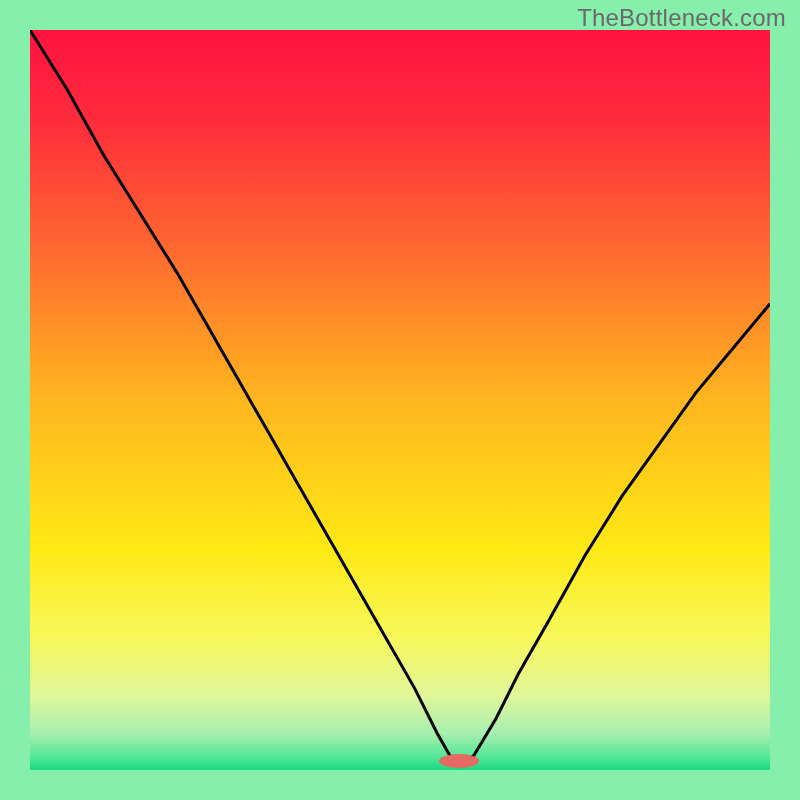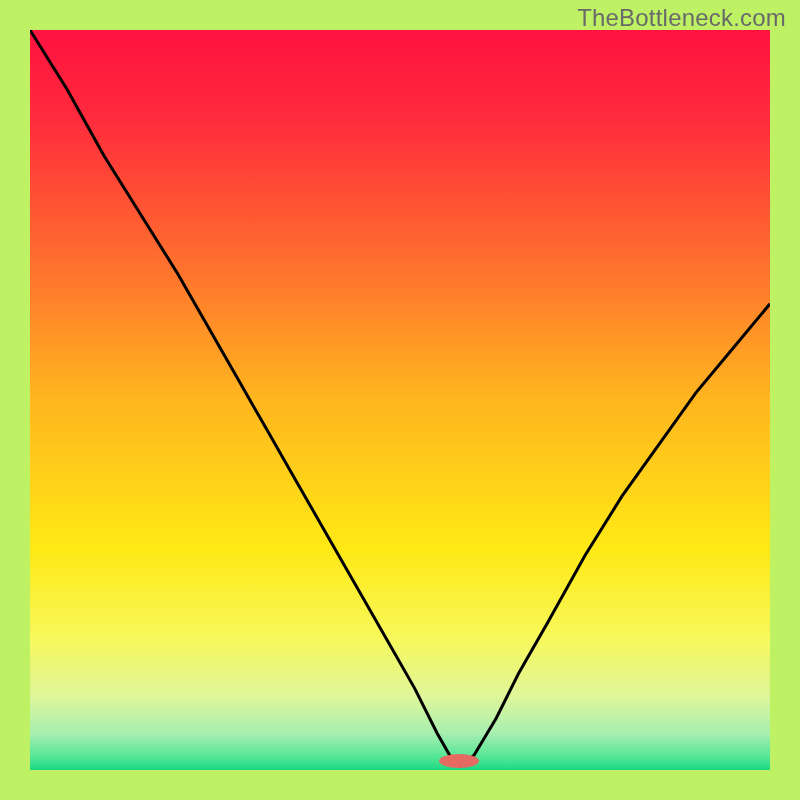--- a/index.html
+++ b/index.html
@@ -7,21 +7,21 @@
     padding: 0;
     width: 800px;
     height: 800px;
     background: #000;
     overflow: hidden;
   }
   .frame {
     position: relative;
     width: 800px;
     height: 800px;
-    background: #bef264;
+    background: #86efac;
   }
   .watermark {
     position: absolute;
     top: 4px;
     right: 14px;
     font-family: Arial, Helvetica, sans-serif;
     font-size: 24px;
     font-weight: 500;
     color: #696969;
     letter-spacing: 0.2px;

